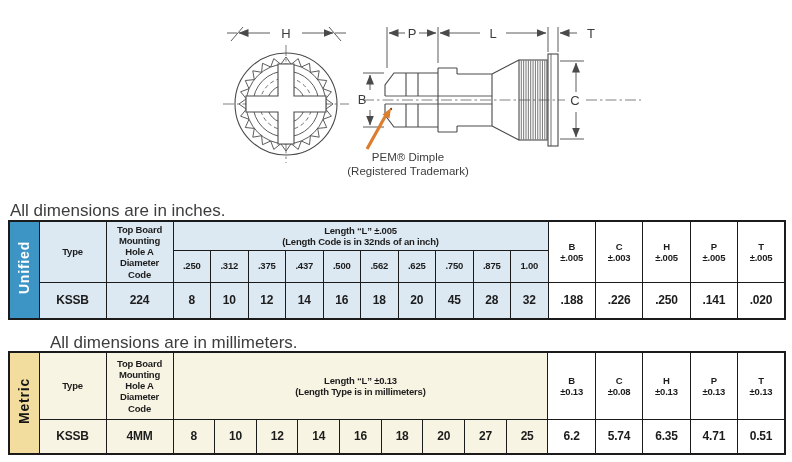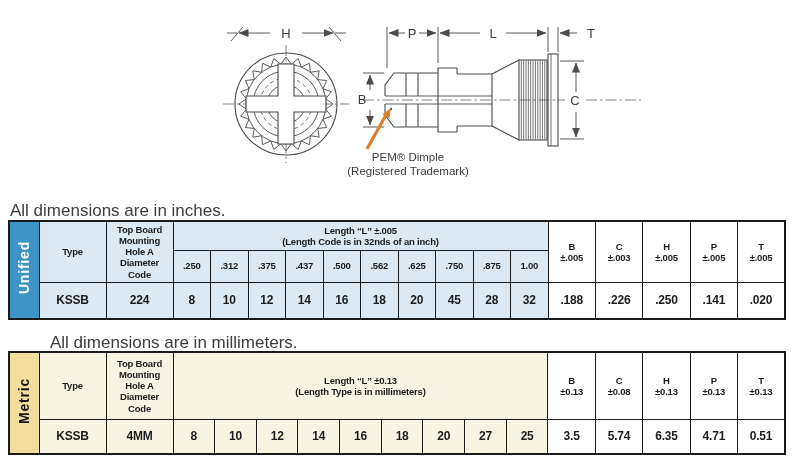--- a/index.html
+++ b/index.html
@@ -276,20 +276,20 @@
     <td class="val shade-m">4MM</td>
     <td class="val shade-m">8</td>
     <td class="val shade-m">10</td>
     <td class="val shade-m">12</td>
     <td class="val shade-m">14</td>
     <td class="val shade-m">16</td>
     <td class="val shade-m">18</td>
     <td class="val shade-m">20</td>
     <td class="val shade-m">27</td>
     <td class="val shade-m">25</td>
-    <td class="val">3.5</td>
+    <td class="val">6.2</td>
     <td class="val">5.74</td>
     <td class="val">6.35</td>
     <td class="val">4.71</td>
     <td class="val">0.51</td>
   </tr>
 </tbody>
   </table>
 
 </body></html>

